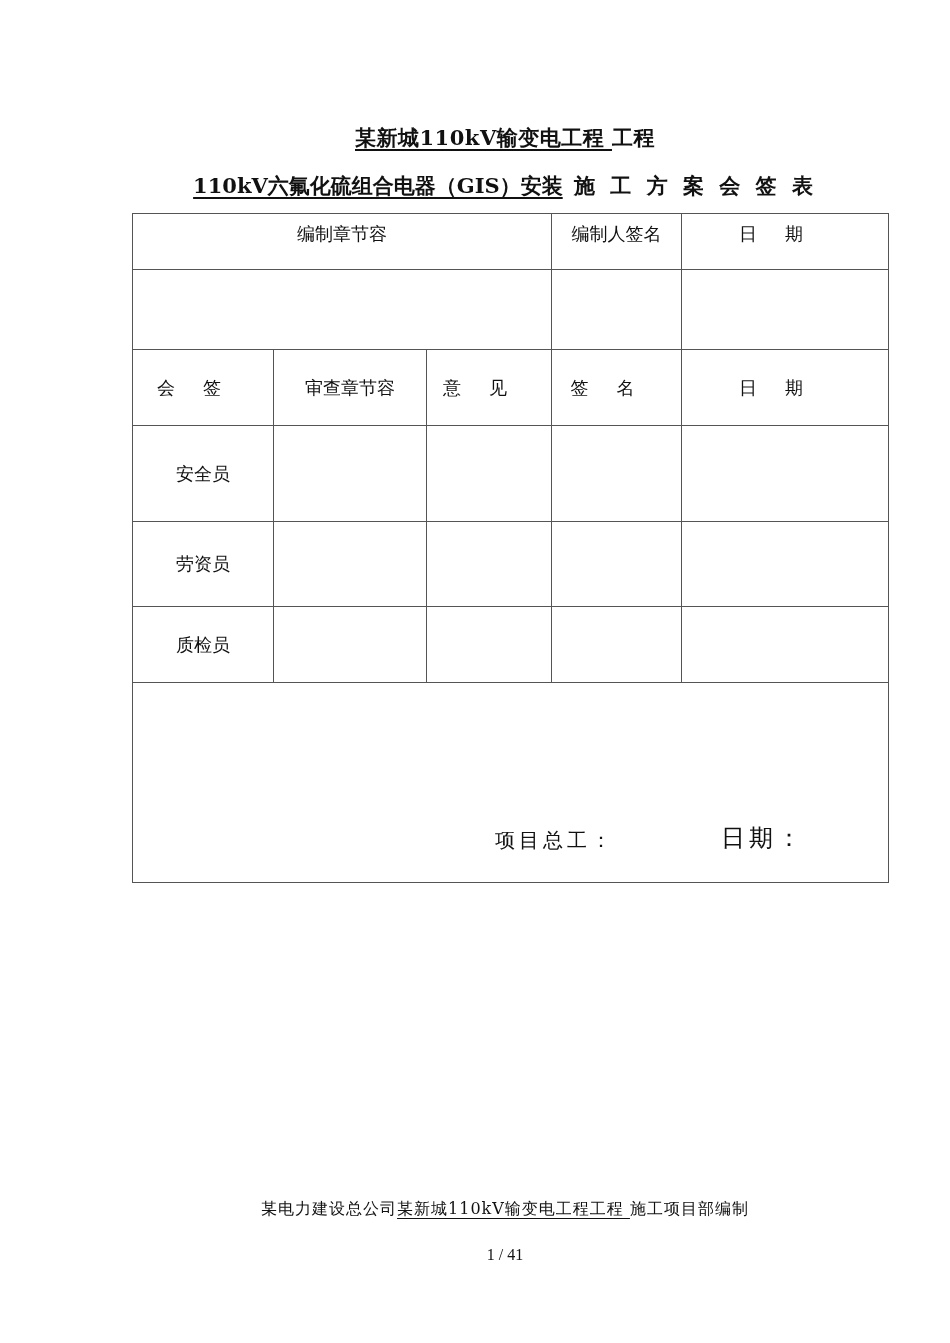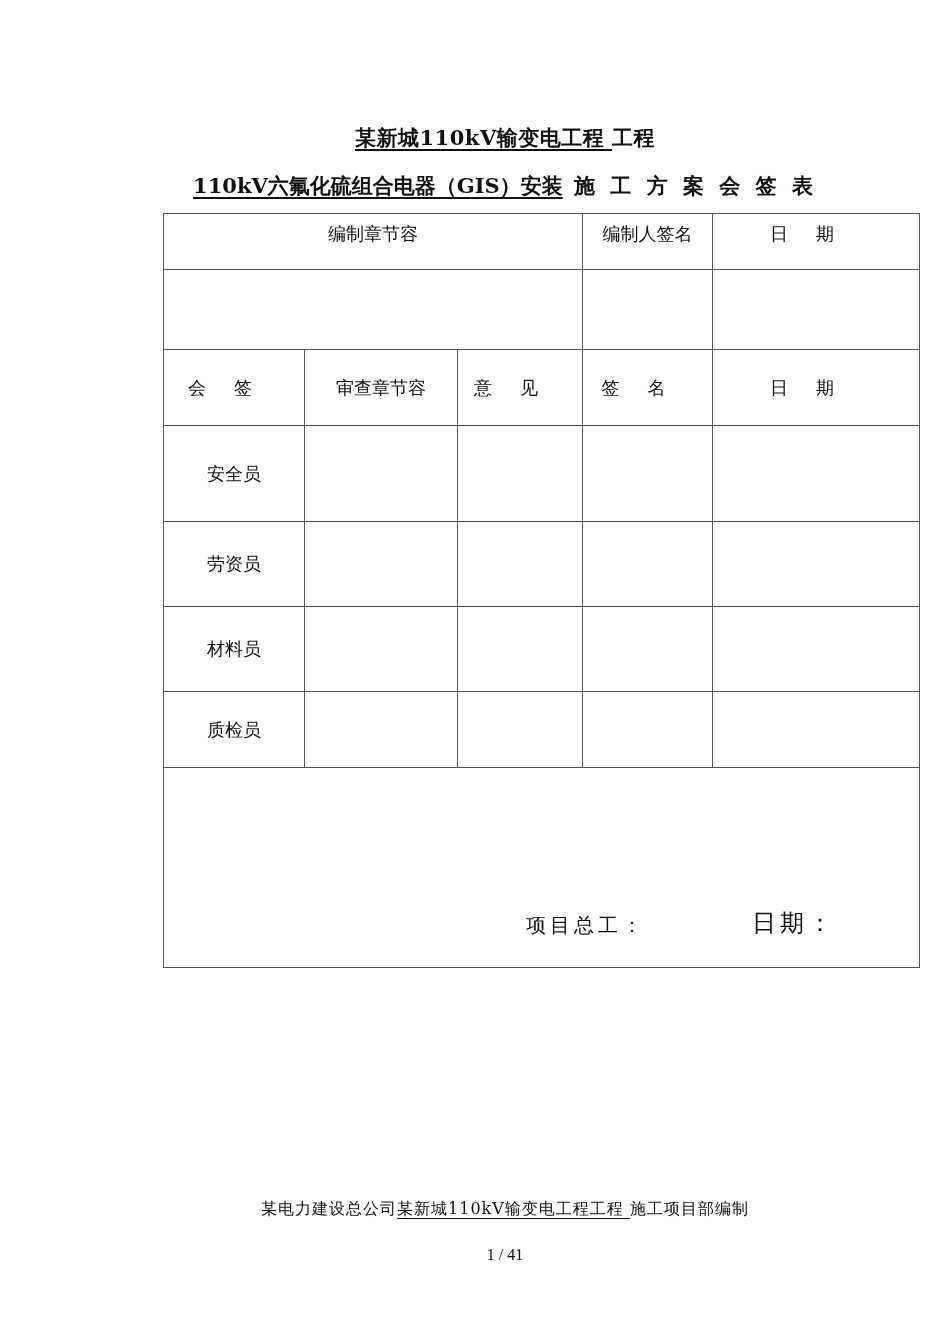--- a/index.html
+++ b/index.html
@@ -4,21 +4,21 @@
 <style>
   html, body { margin:0; padding:0; background:#ffffff; }
   body { width:950px; height:1343px; position:relative; overflow:hidden;
          font-family: "DejaVu Serif", "Liberation Serif", serif; color:#111; }
   .title1 { position:absolute; top:124px; left:0; width:1010px; text-align:center;
             font-size:21px; font-weight:bold; letter-spacing:0.5px; }
   .title2 { position:absolute; top:172px; left:0; width:1010px; text-align:center;
             font-size:21px; font-weight:bold; }
   .u { text-decoration: underline; text-underline-offset:4px; }
   table.sign { position:absolute; top:213px; left:132px; width:756px;
-               border-collapse:collapse; table-layout:fixed; font-size:18px;margin-left:31px; }
+               border-collapse:collapse; table-layout:fixed; font-size:18px; }
   table.sign td { border:1.5px solid #555; text-align:center; vertical-align:middle;
                   padding:0; }
   .hdr td { vertical-align:top !important; padding-top:8px !important; }
   .wide { letter-spacing:28px;text-align:right; }
   .sig-cell { position:relative; }
   .sig-line { position:absolute; bottom:28px; left:362px; font-size:20px; letter-spacing:4px; }
   .sig-date { position:absolute; bottom:28px; left:588px; font-size:24px; letter-spacing:4px; }
   .footer { position:absolute; top:1199px; left:0; width:1010px; text-align:center; font-size:16px; letter-spacing:1px; }
   .pagenum { position:absolute; top:1246px; left:0; width:1010px; text-align:center;
              font-family:"Liberation Serif", serif; font-size:16px; }
@@ -66,27 +66,20 @@
     <td></td>
     <td></td>
   </tr>
   <tr style="height:85px">
     <td>劳资员</td>
     <td></td>
     <td></td>
     <td></td>
     <td></td>
   </tr>
-  <tr style="height:85px">
-    <td>材料员</td>
-    <td></td>
-    <td></td>
-    <td></td>
-    <td></td>
-  </tr>
   <tr style="height:76px">
     <td>质检员</td>
     <td></td>
     <td></td>
     <td></td>
     <td></td>
   </tr>
   <tr style="height:200px">
     <td colspan="5" class="sig-cell">
       <span class="sig-line">项目总工：</span>

